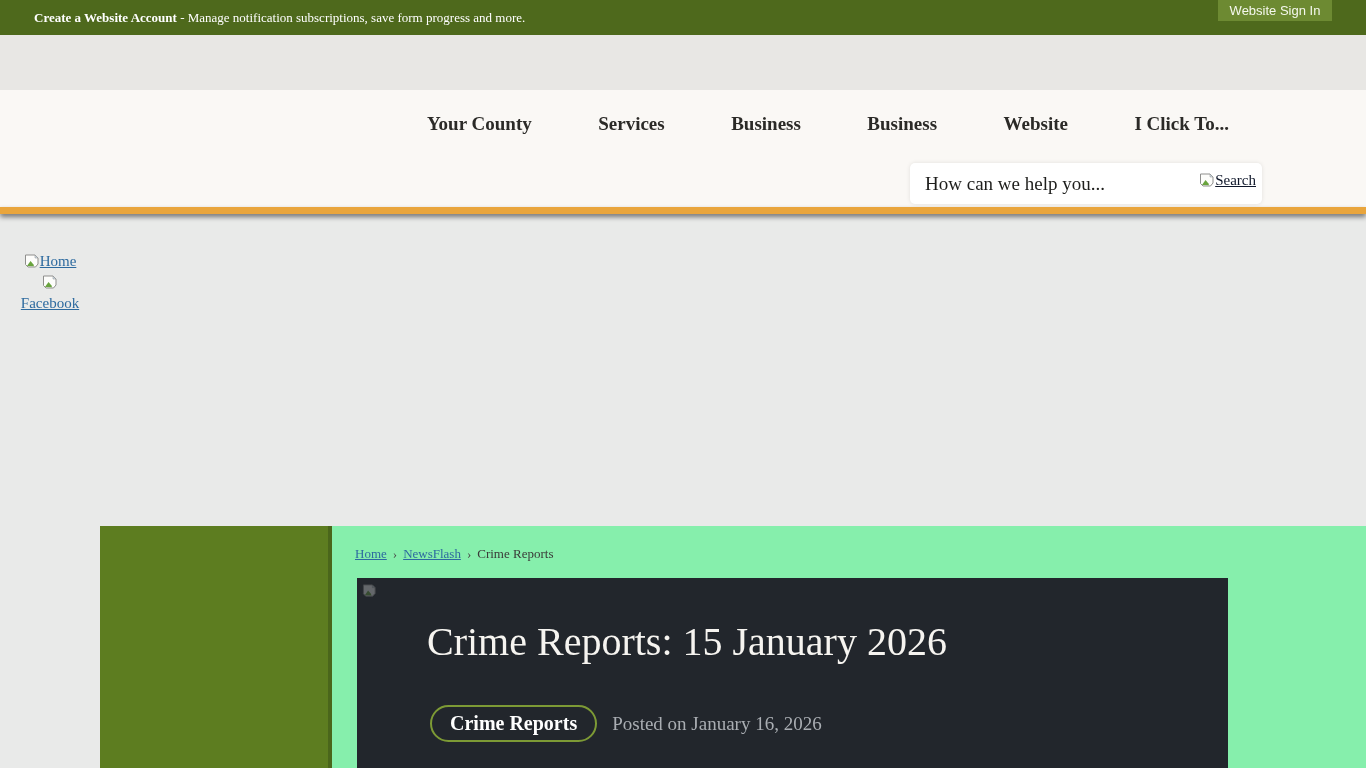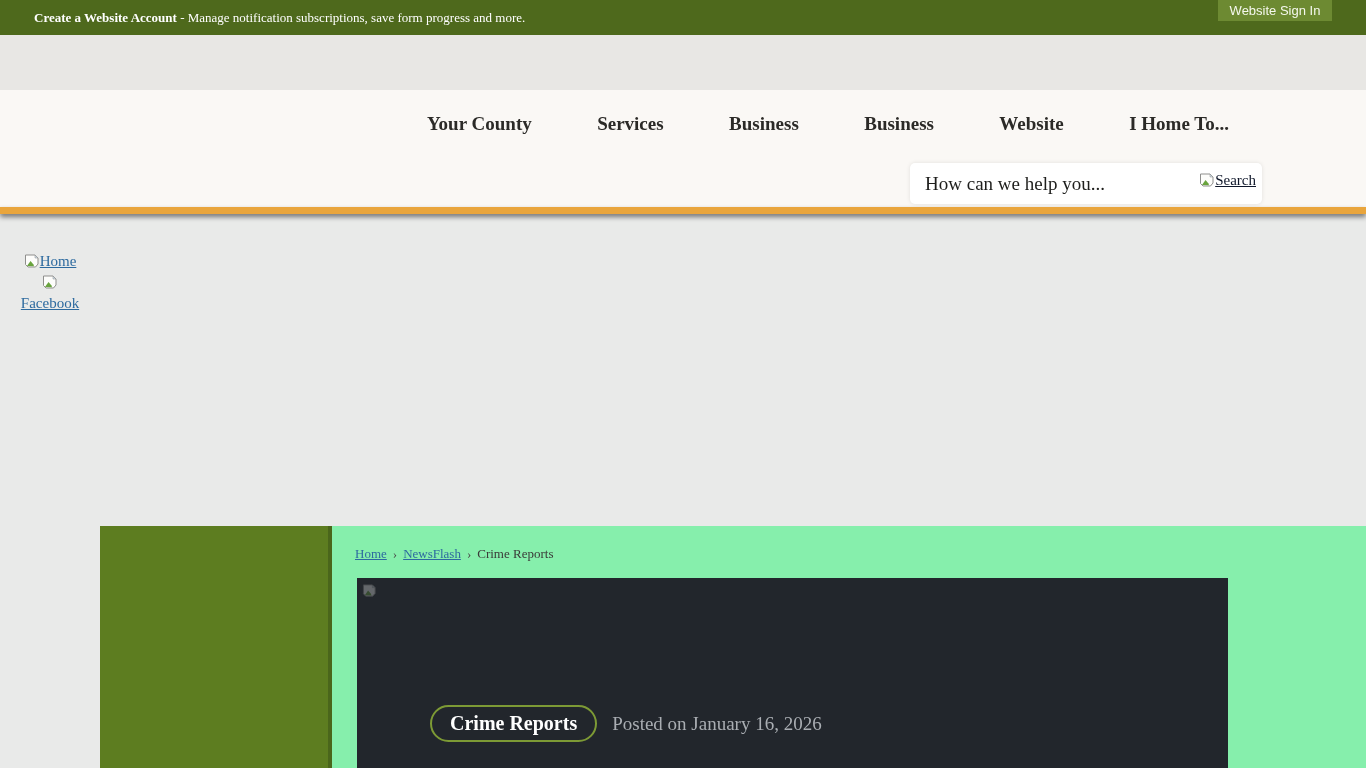--- a/index.html
+++ b/index.html
@@ -90,21 +90,21 @@
   </a>
 </div>
 
 <div class="band-b">
   <nav class="mainnav">
     <a class="nav-item">Your County</a>
     <a class="nav-item">Services</a>
     <a class="nav-item">Business</a>
     <a class="nav-item">Business</a>
     <a class="nav-item">Website</a>
-    <a class="nav-item">I Home To...</a>
+    <a class="nav-item">I Click To...</a>
   </nav>
 
   <div class="searchbox">
     <input class="search-input" type="text" placeholder="How can we help you..." style="">
     <a class="search-link">
       <svg width="16" height="16" viewBox="0 0 16 16">
         <path d="M1.5 2 H11 L14 5 V11 L11.5 14 H4 L1.5 11.5 Z" fill="#fdfdfb" stroke="#8f8f8d"></path>
         <path d="M3 13 L6.5 8 L9.5 11.5 L10 13.2 Z" fill="#69a33e"></path>
         <path d="M11 2 L14 5 H11 Z" fill="#cfdde8" stroke="#8f8f8d" stroke-width="0.5"></path>
       </svg>
@@ -135,19 +135,20 @@
   <nav class="breadcrumb">
     <a>Home</a><span class="sep">›</span><a>NewsFlash</a><span class="sep">›</span><span>Crime Reports</span>
   </nav>
 
   <section class="dark-panel">
     <svg class="bi-dim" width="15" height="15" viewBox="0 0 16 16">
       <path d="M1.5 2 H11 L14 5 V11 L11.5 14 H4 L1.5 11.5 Z" fill="#fdfdfb" stroke="#8f8f8d"></path>
       <path d="M3 13 L6.5 8 L9.5 11.5 L10 13.2 Z" fill="#69a33e"></path>
       <path d="M11 2 L14 5 H11 Z" fill="#cfdde8" stroke="#8f8f8d" stroke-width="0.5"></path>
     </svg>
+    <h1 class="news-title">Crime Reports: 15 January 2026</h1>
     <div class="meta-row">
       <a class="badge">Crime Reports</a>
       <span class="posted">Posted on January 16, 2026</span>
     </div>
   </section>
 
 </main>
 
 </body></html>

